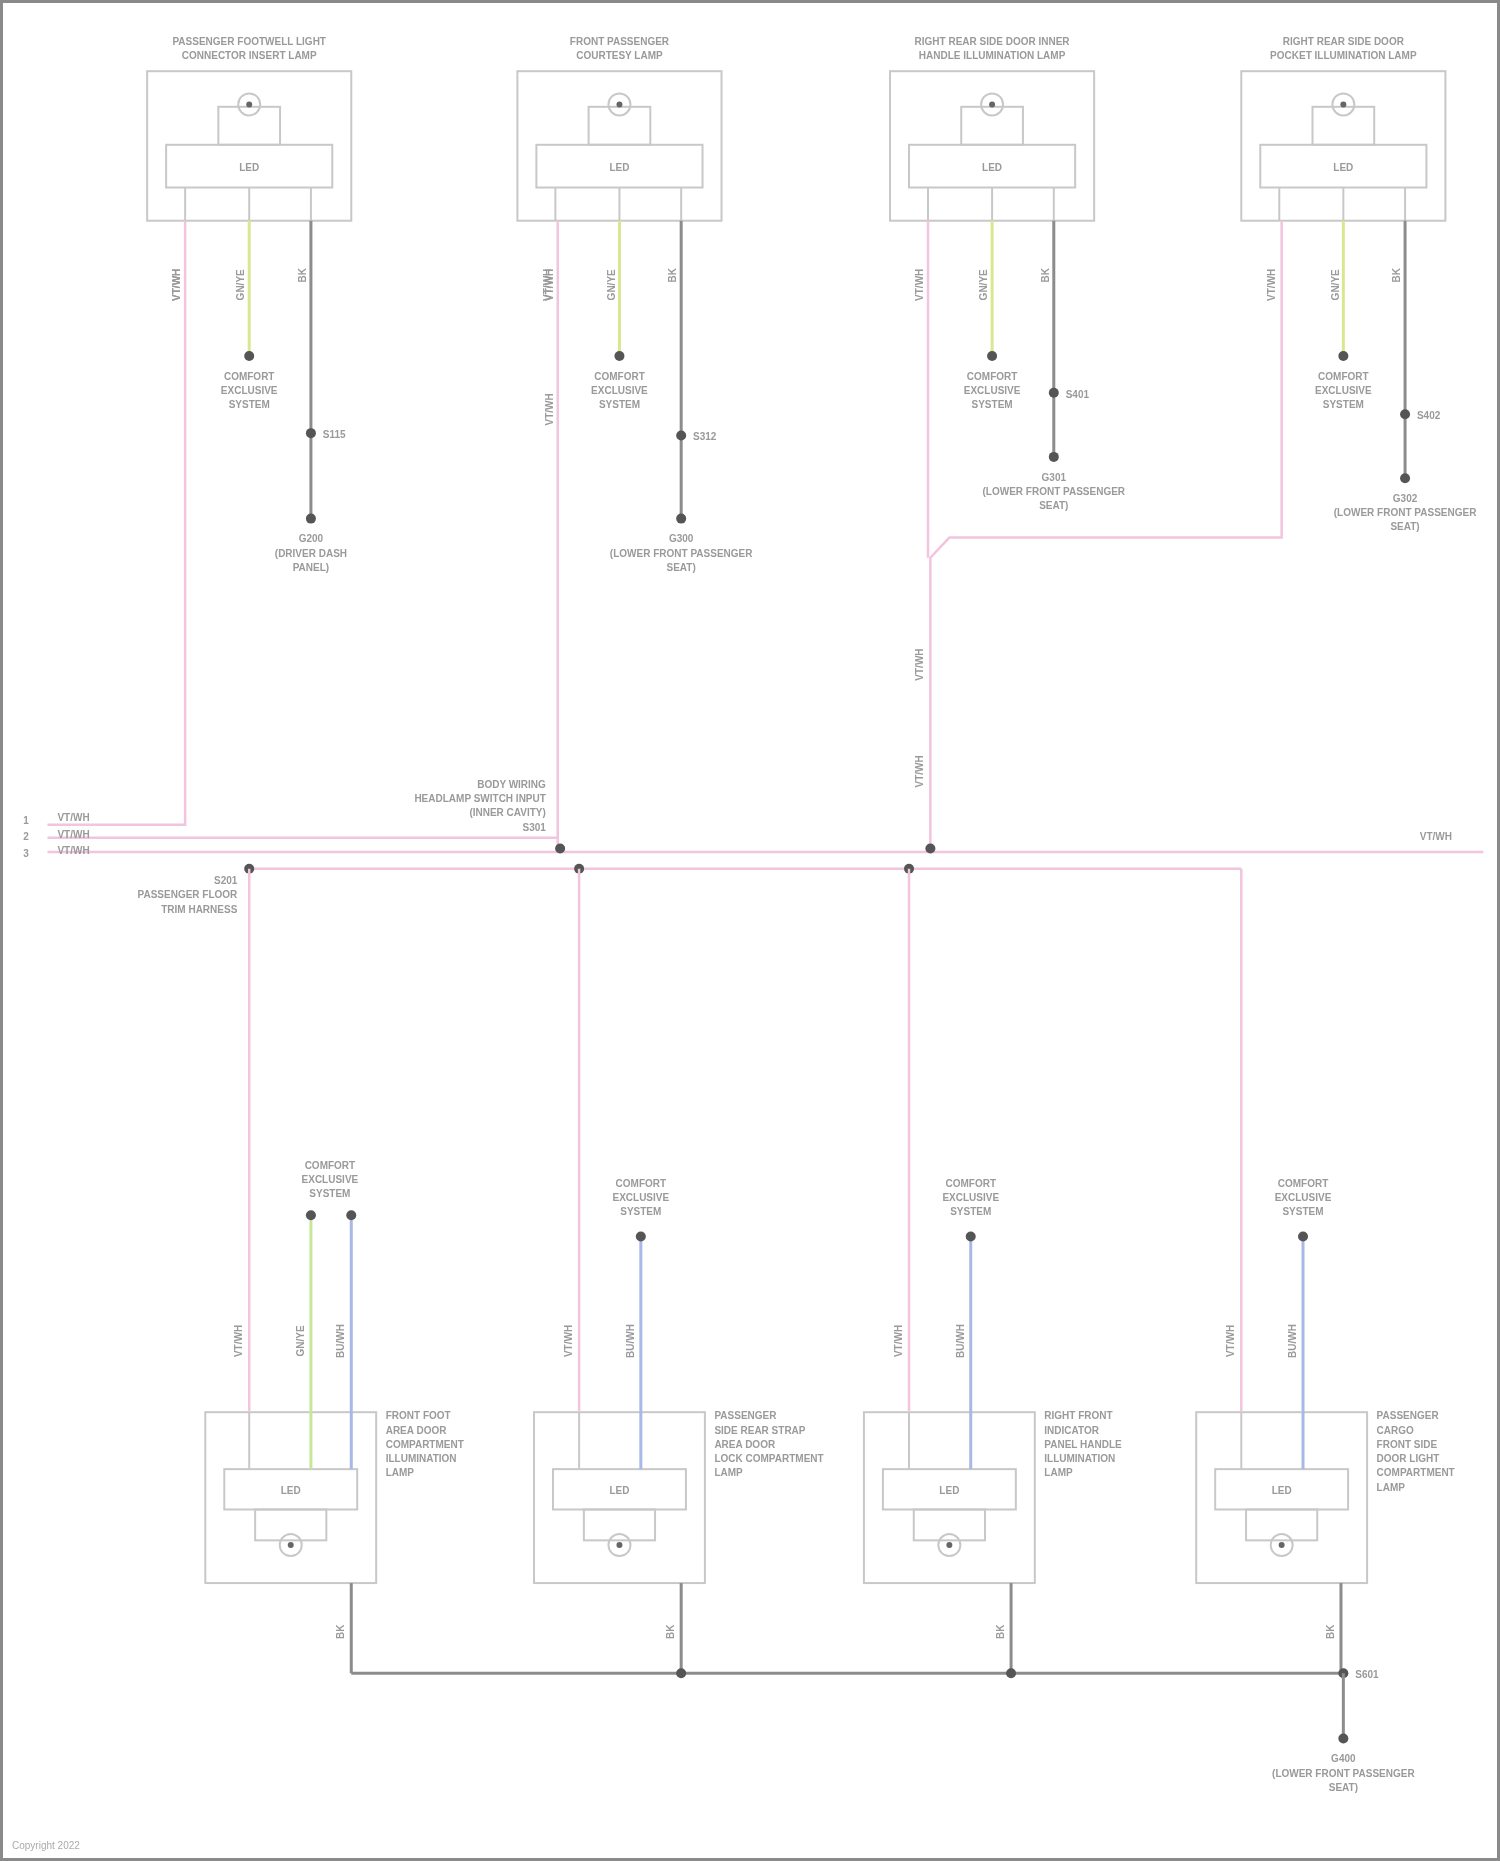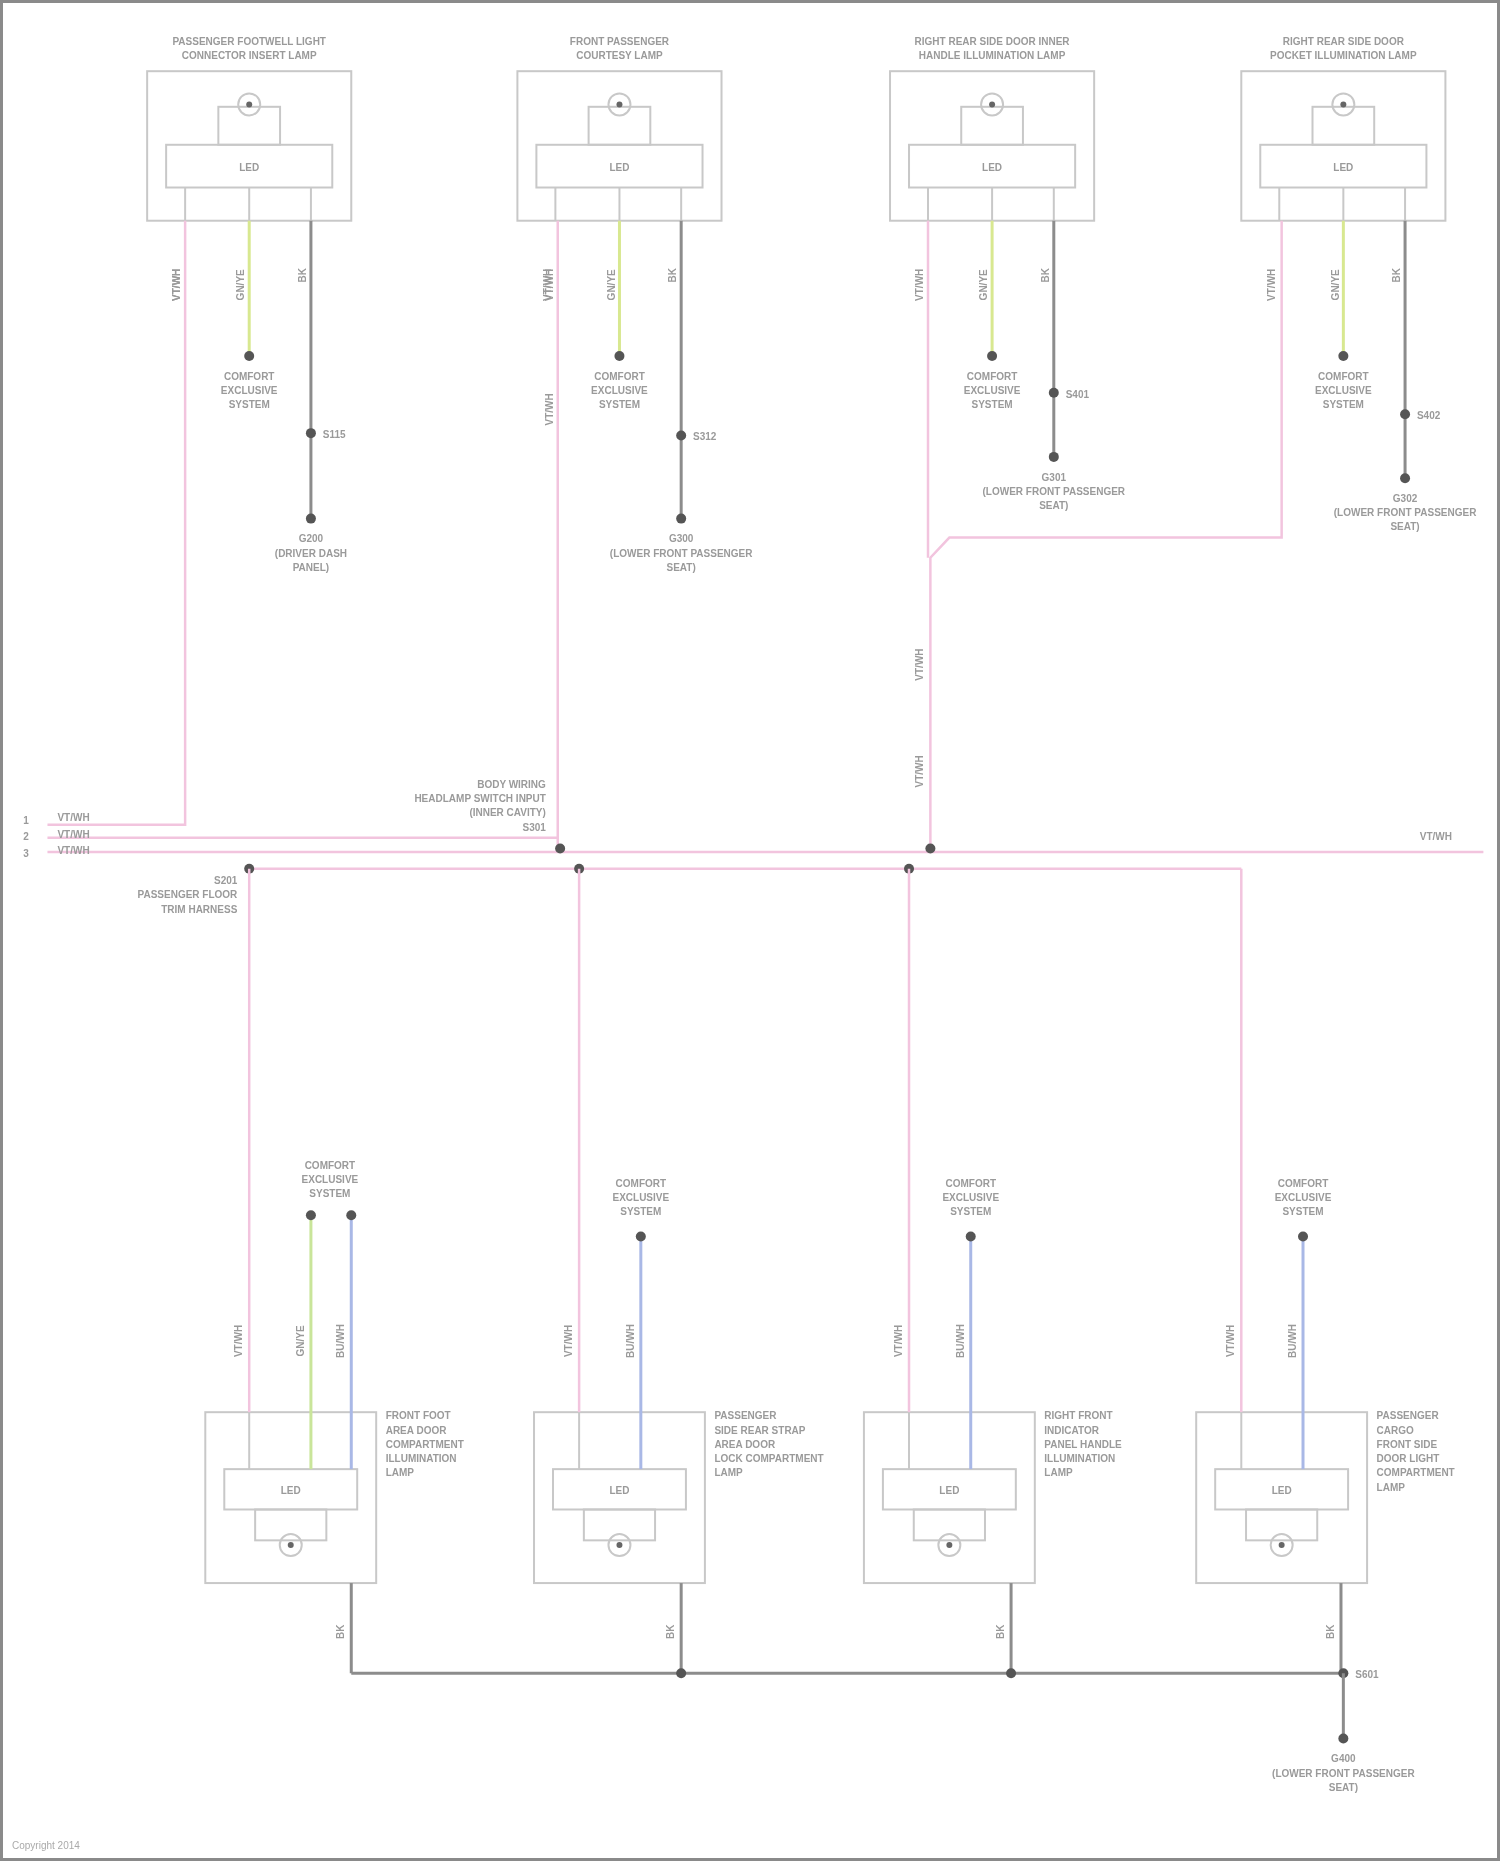--- a/index.html
+++ b/index.html
@@ -247,13 +247,13 @@
     <circle cx="1011.0759493670887" cy="1673.2594936708863" r="5" fill="#555"></circle>
     <circle cx="1343.3544303797469" cy="1673.2594936708863" r="5" fill="#555"></circle>
     <text x="1355.2215189873418" y="1678.0063291139243" class="t" text-anchor="start">S601</text>
     <line x1="1343.3544303797469" y1="1673.2594936708863" x2="1343.3544303797469" y2="1738.5284810126584" stroke="#8c8c8c" stroke-width="3"></line>
     <circle cx="1343.3544303797469" cy="1738.5284810126584" r="5" fill="#555"></circle>
     <text x="1343.3544303797469" y="1762.2626582278483" class="t" text-anchor="middle">G400</text>
     <text x="1343.3544303797469" y="1776.5031645569622" class="t" text-anchor="middle">(LOWER FRONT PASSENGER</text>
     <text x="1343.3544303797469" y="1790.7436708860762" class="t" text-anchor="middle">SEAT)</text>
   </svg>
 
-<div class="copy">Copyright 2014</div>
+<div class="copy">Copyright 2022</div>
 
 </body></html>

